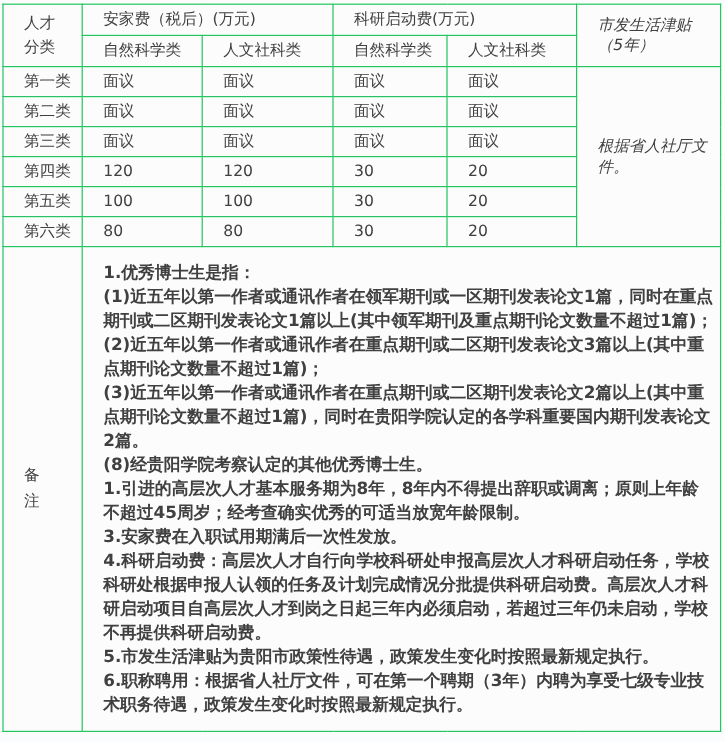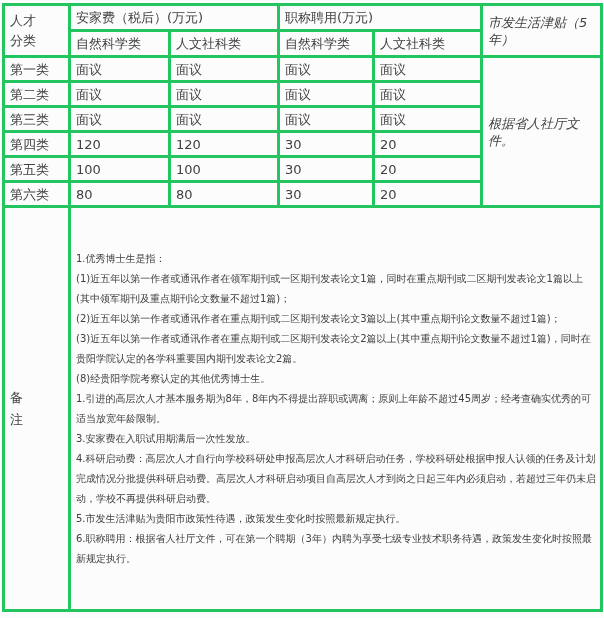--- a/index.html
+++ b/index.html
@@ -17,24 +17,24 @@
     overflow: hidden;
   }
   table.policy {
     border-collapse: collapse;
     table-layout: fixed;
     width: 598px;
     margin: 3px 0 0 2px;
     background: #fcfcfd;
   }
   table.policy td {
-    border: 3px solid #22c55e;
+    border: 1px solid #22c55e;
     font-size: 13px;
     line-height: 17px;
-    padding: 0 4px 0 5px;
+    padding: 0 4px 0 17px;
     vertical-align: middle;
     overflow: hidden;
     word-break: break-all;
   }
   tr.hdr1 { height: 26px; }
   tr.hdr2 { height: 26px; }
   tr.datarow { height: 25px; }
   tr.remarksrow { height: 404px; }
   td.talent-cell .stack2 {
     display: inline-block;
@@ -54,44 +54,45 @@
   }
   td.allowance-hdr, td.allowance-body {
     line-height: 20px;
     font-style: italic;
   }
   td.remarks-cell {
     vertical-align: top;
     padding: 3px 6px 0 5px;
   }
   td.remarks-cell .para {
-    font-size: 10px;
+    font-size: 14px;
     line-height: 20px;
     word-break: break-all;
+    font-weight: bold;
   }
 </style>
 </head>
 <body>
 
 <div class="page">
   <table class="policy">
     <colgroup>
       <col style="width:66px">
       <col style="width:100px">
       <col style="width:109px">
       <col style="width:95px">
       <col style="width:108px">
       <col style="width:120px">
     </colgroup>
 
     <tbody>
         <tr class="hdr1">
       <td class="talent-cell" rowspan="2"><span class="stack2">人才分类</span></td>
       <td colspan="2">安家费（税后）(万元)</td>
-      <td colspan="2">职称聘用(万元)</td>
+      <td colspan="2">科研启动费(万元)</td>
       <td class="allowance-hdr" rowspan="2">市发生活津贴（5年）</td>
     </tr>
     <tr class="hdr2">
       <td>自然科学类</td>
       <td>人文社科类</td>
       <td>自然科学类</td>
       <td>人文社科类</td>
     </tr>
 
     <tr class="datarow">

